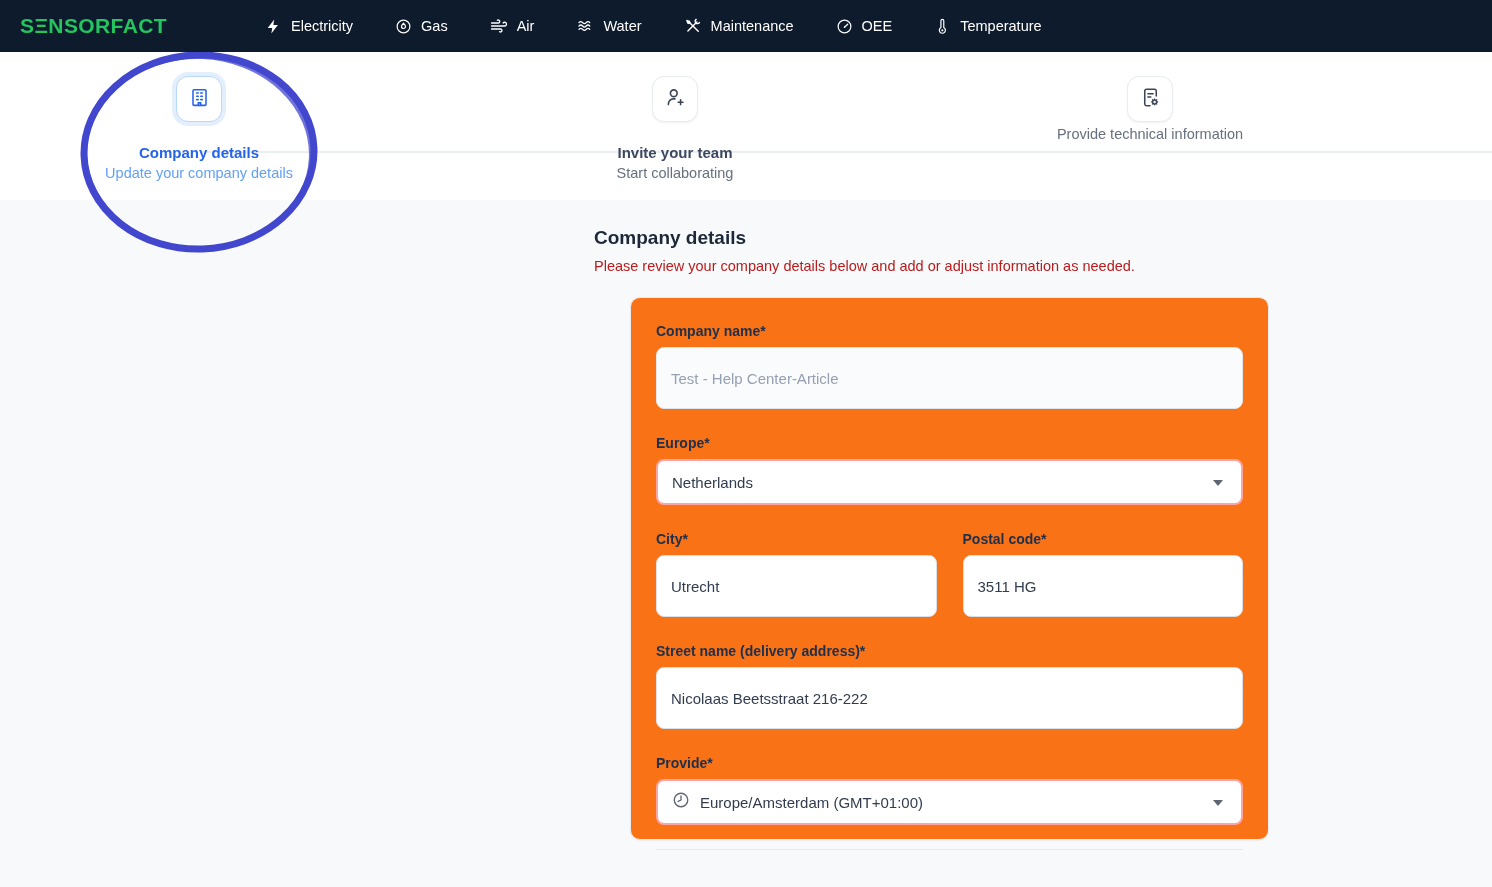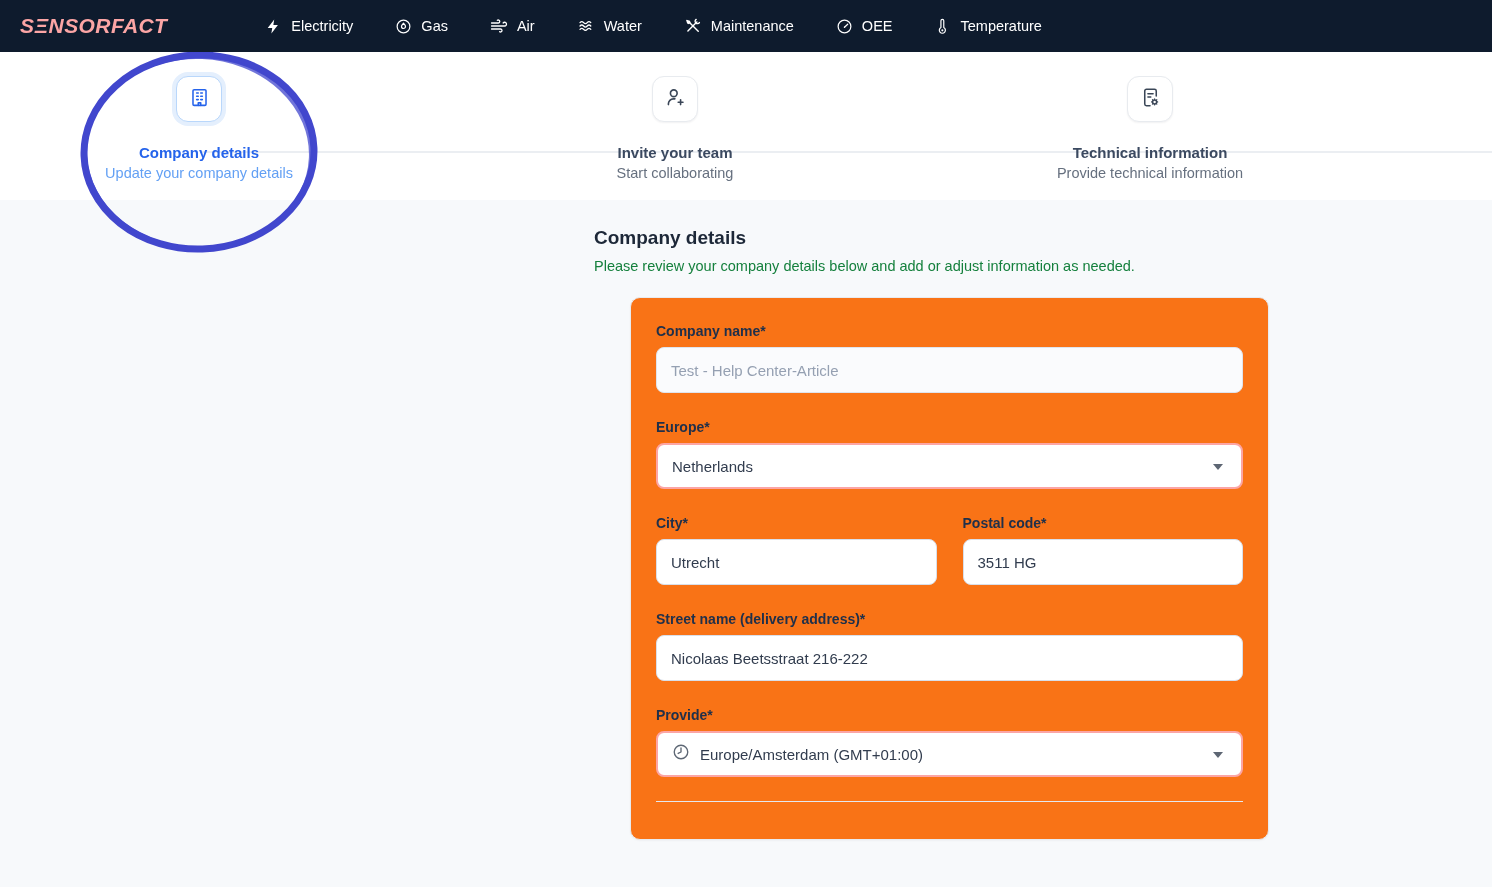--- a/index.html
+++ b/index.html
@@ -3,21 +3,21 @@
 <meta charset="utf-8">
 <style>
   * { margin:0; padding:0; box-sizing:border-box; }
   html,body { width:1492px; height:887px; overflow:hidden; }
   body { font-family:"Liberation Sans","DejaVu Sans",sans-serif; background:#f7f9fb; }
   .page { position:relative; width:1492px; height:887px; background:#f7f9fb; }
 
   
   .navbar { position:absolute; top:0; left:0; width:100%; height:52px;
     background:#0e1b2d; display:flex; align-items:center; padding:0 20px; z-index:10; }
-  .logo { color:#fca5a5; font-size:21px; font-weight:700; letter-spacing:.4px; margin-right:98px; white-space:nowrap;font-style:italic; }
+  .logo { color:#22c55e; font-size:21px; font-weight:700; letter-spacing:.4px; margin-right:98px; white-space:nowrap; }
   .nav-items { display:flex; align-items:center; gap:42px; }
   .nav-item { display:flex; align-items:center; gap:9px; color:#fff; font-size:14.5px;
     font-weight:500; cursor:pointer; white-space:nowrap; }
   .nav-item svg { display:block; }
 
   
   .stepper { position:absolute; top:52px; left:0; width:100%; height:148px; background:#fff; z-index:1; }
   .connector { position:absolute; top:99px; left:200px; right:0; height:2px; background:#ebeef2; z-index:1; }
   .step { position:absolute; top:76px; width:340px; text-align:center; transform:translateX(-50%); z-index:2; }
   .step-icon-box { width:46px; height:46px; border-radius:12px; background:#fff; margin:0 auto;
@@ -29,30 +29,30 @@
   .step.active .step-title { color:#2463eb; }
   .step.active .step-sub { color:#63a0f4; }
 
   
   .annotation { position:absolute; left:74px; top:48px; width:250px; height:210px;
     z-index:6; pointer-events:none; }
 
   
   .content-head { position:absolute; left:594px; top:227px; width:640px; }
   .content-head h1 { font-size:19px; font-weight:700; color:#1d2838; }
-  .content-head p { margin-top:9px; font-size:14.5px; color:#15803d; }
+  .content-head p { margin-top:9px; font-size:14.5px; color:#b91c1c; }
 
   .card { position:absolute; left:594px; top:297px; width:639px; height:543px;
     background:#f97316; border:1px solid #e8ebf0; border-radius:10px;
     box-shadow:0 1px 2px rgba(16,24,40,.04); padding:25px; z-index:2;margin-left:36px; }
 
   .field { margin-top:26px; }
   .field:first-child { margin-top:0; }
   .field label { display:block; font-size:14px; font-weight:600; color:#20304a; margin-bottom:8px; }
-  .tinput { width:100%; height:46px; border:1px solid #d9dfe9; border-radius:8px;
+  .tinput { width:100%; height:62px; border:1px solid #d9dfe9; border-radius:8px;
     padding:12px 14px; font-size:15px; color:#313c4e; background:#fff;
     font-family:"Liberation Sans","DejaVu Sans",sans-serif; outline:none; }
   .tinput.muted { background:#fafbfd; color:#95a0b2; border-color:#dfe4ed; }
   .row { display:flex; gap:26px; margin-top:26px; }
   .row .field { flex:1; margin-top:0; }
 
   .selectbox { position:relative; width:100%; height:46px; border:2px solid #fca5a5; border-radius:8px;
     background:#fff; display:flex; align-items:center; padding:0 14px; cursor:pointer; }
   .selectbox .sel-text { font-size:15px; color:#313c4e; }
   .caret { position:absolute; right:18px; top:50%; margin-top:-2px; width:0; height:0;
@@ -184,21 +184,20 @@
       <span>
         <svg width="23" height="23" viewBox="0 0 24 24" fill="none" stroke="#3a4657" stroke-width="1.6" stroke-linecap="round" stroke-linejoin="round">
           <path d="M18 10.5V5.3c0-1-.8-1.8-1.8-1.8H7.8C6.8 3.5 6 4.3 6 5.3v13.4c0 1 .8 1.8 1.8 1.8h3.7"></path>
           <path d="M9.3 8h5.4M9.3 11.5h3"></path>
           <circle cx="16.3" cy="16.6" r="4.2" fill="#fff" stroke="none"></circle>
           <circle cx="16.3" cy="16.6" r="2.1"></circle>
           <path d="M16.3 13.4v1M16.3 18.8v1M13.1 16.6h1M18.5 16.6h1M14 14.3l.7.7M17.9 18.2l.7.7M18.6 14.3l-.7.7M14.7 18.2l-.7.7" stroke-width="1.2"></path>
         </svg>
       </span>
     </div>
-    <div class="step-title">Technical information</div>
     <div class="step-sub">Provide technical information</div>
   </div>
 
   <svg class="annotation" viewBox="0 0 250 210">
     <ellipse cx="125" cy="104" rx="115" ry="97" fill="none" stroke="#4247cd" stroke-width="7" transform="rotate(-2 125 104)"></ellipse>
     <ellipse cx="124" cy="105" rx="113" ry="96" fill="none" stroke="#4247cd" stroke-width="4" opacity="0.75" transform="rotate(2.5 124 105)"></ellipse>
   </svg>
 
   <div class="content-head">
     <h1>Company details</h1>

